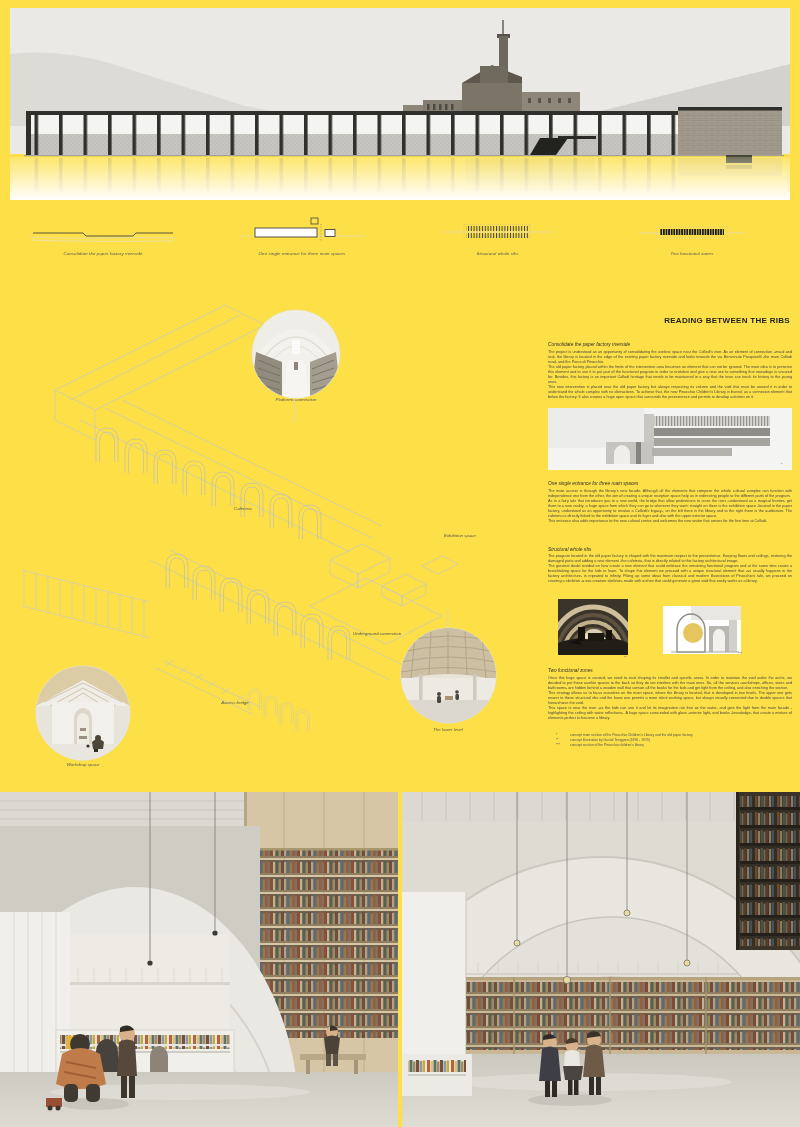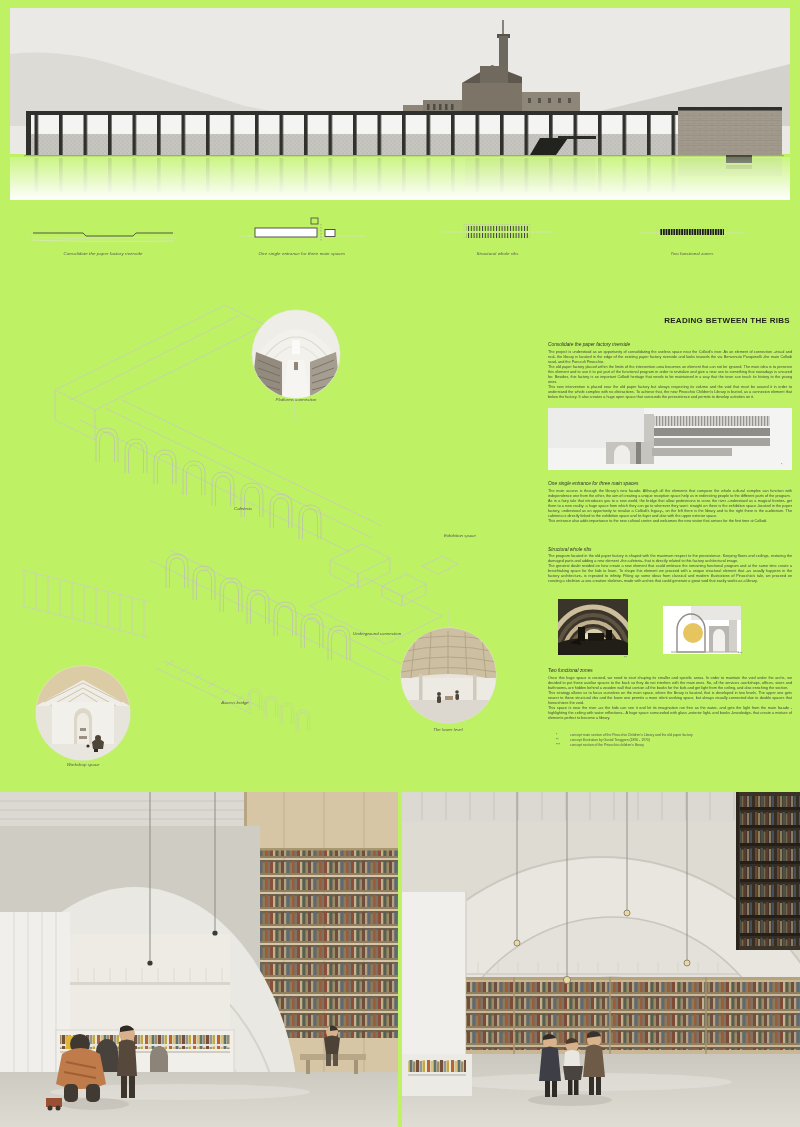--- a/index.html
+++ b/index.html
@@ -1,16 +1,16 @@
 <!DOCTYPE html>
 <html><head>
 <meta charset="utf-8">
 <style>
   html,body{margin:0;padding:0;background:#9a9a9a;}
-  #board{position:relative;width:800px;height:1127px;margin:0 auto;background:#bef264;
+  #board{position:relative;width:800px;height:1127px;margin:0 auto;background:#fde047;
          overflow:hidden;font-family:"Liberation Sans",sans-serif;}
   .abs{position:absolute;}
   .cap{font-size:4.4px;font-style:italic;color:#55534f;text-align:center;letter-spacing:.1px;}
   .lbl{position:absolute;font-size:4.4px;font-style:italic;color:#55534f;white-space:nowrap;}
   .ctr{transform:translateX(-50%);}
   .inset{position:absolute;border-radius:50%;overflow:hidden;box-shadow:0 0 0 .5px #e2e0da;}
   .inset svg{display:block;}
   .title{position:absolute;font-size:8px;font-weight:bold;color:#1f1f1d;letter-spacing:.3px;
          text-align:right;width:250px;}
   .sech{position:absolute;font-size:4.8px;font-style:italic;color:#32312d;width:244px;}

